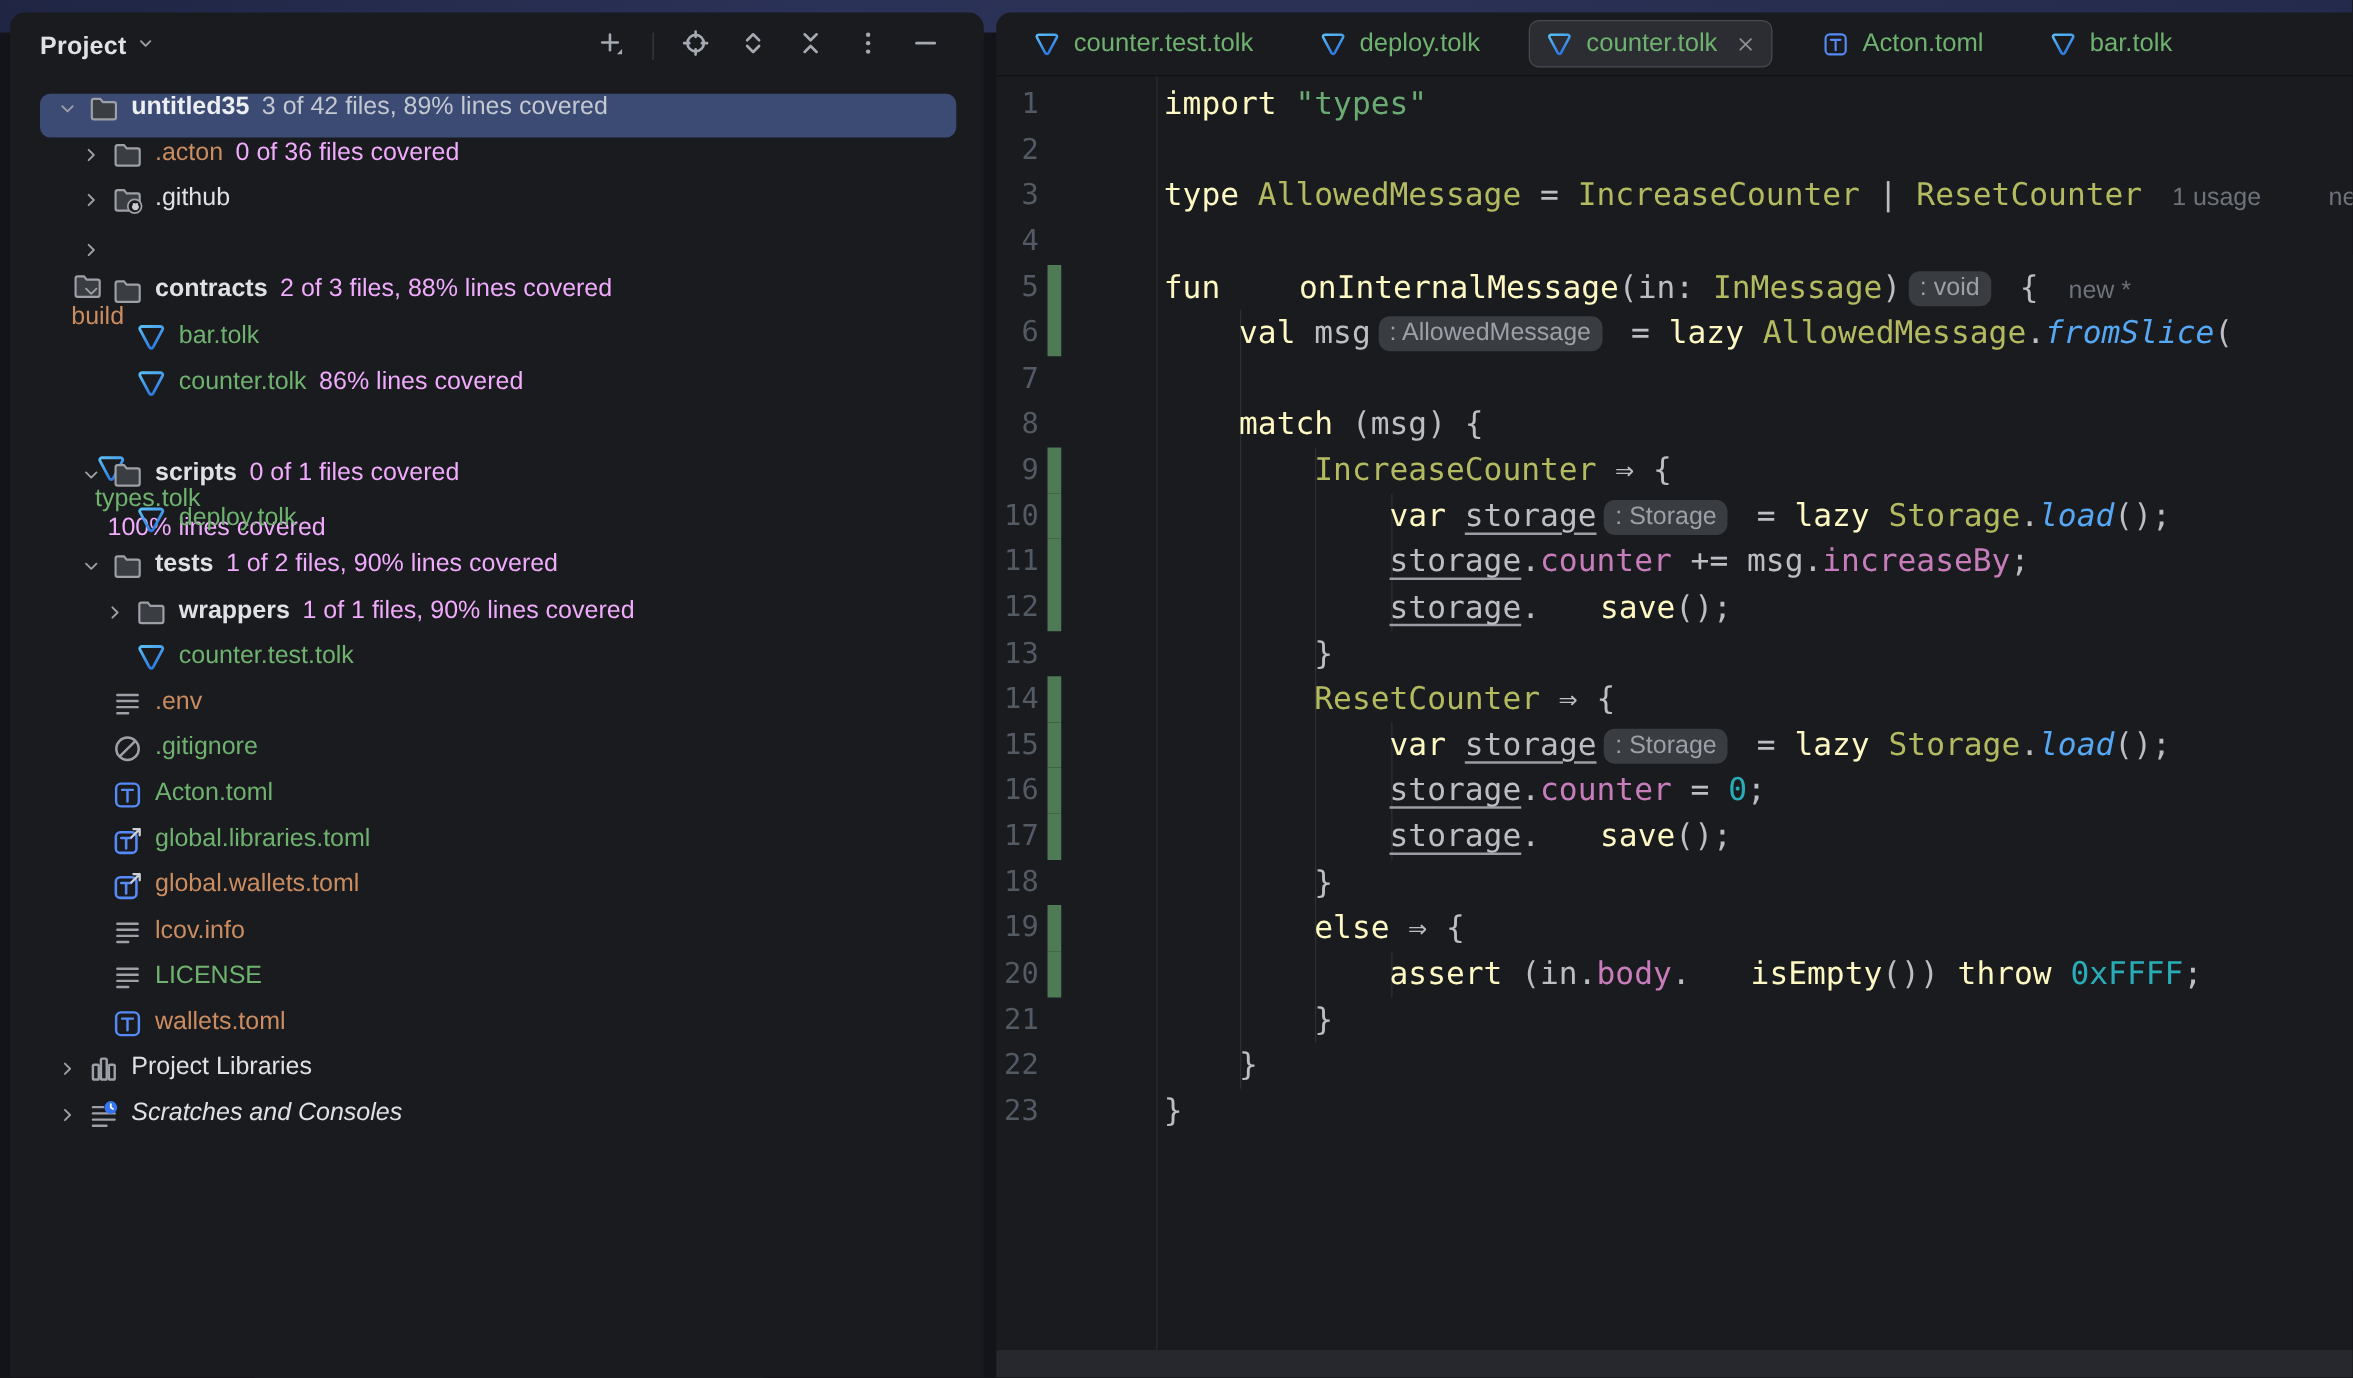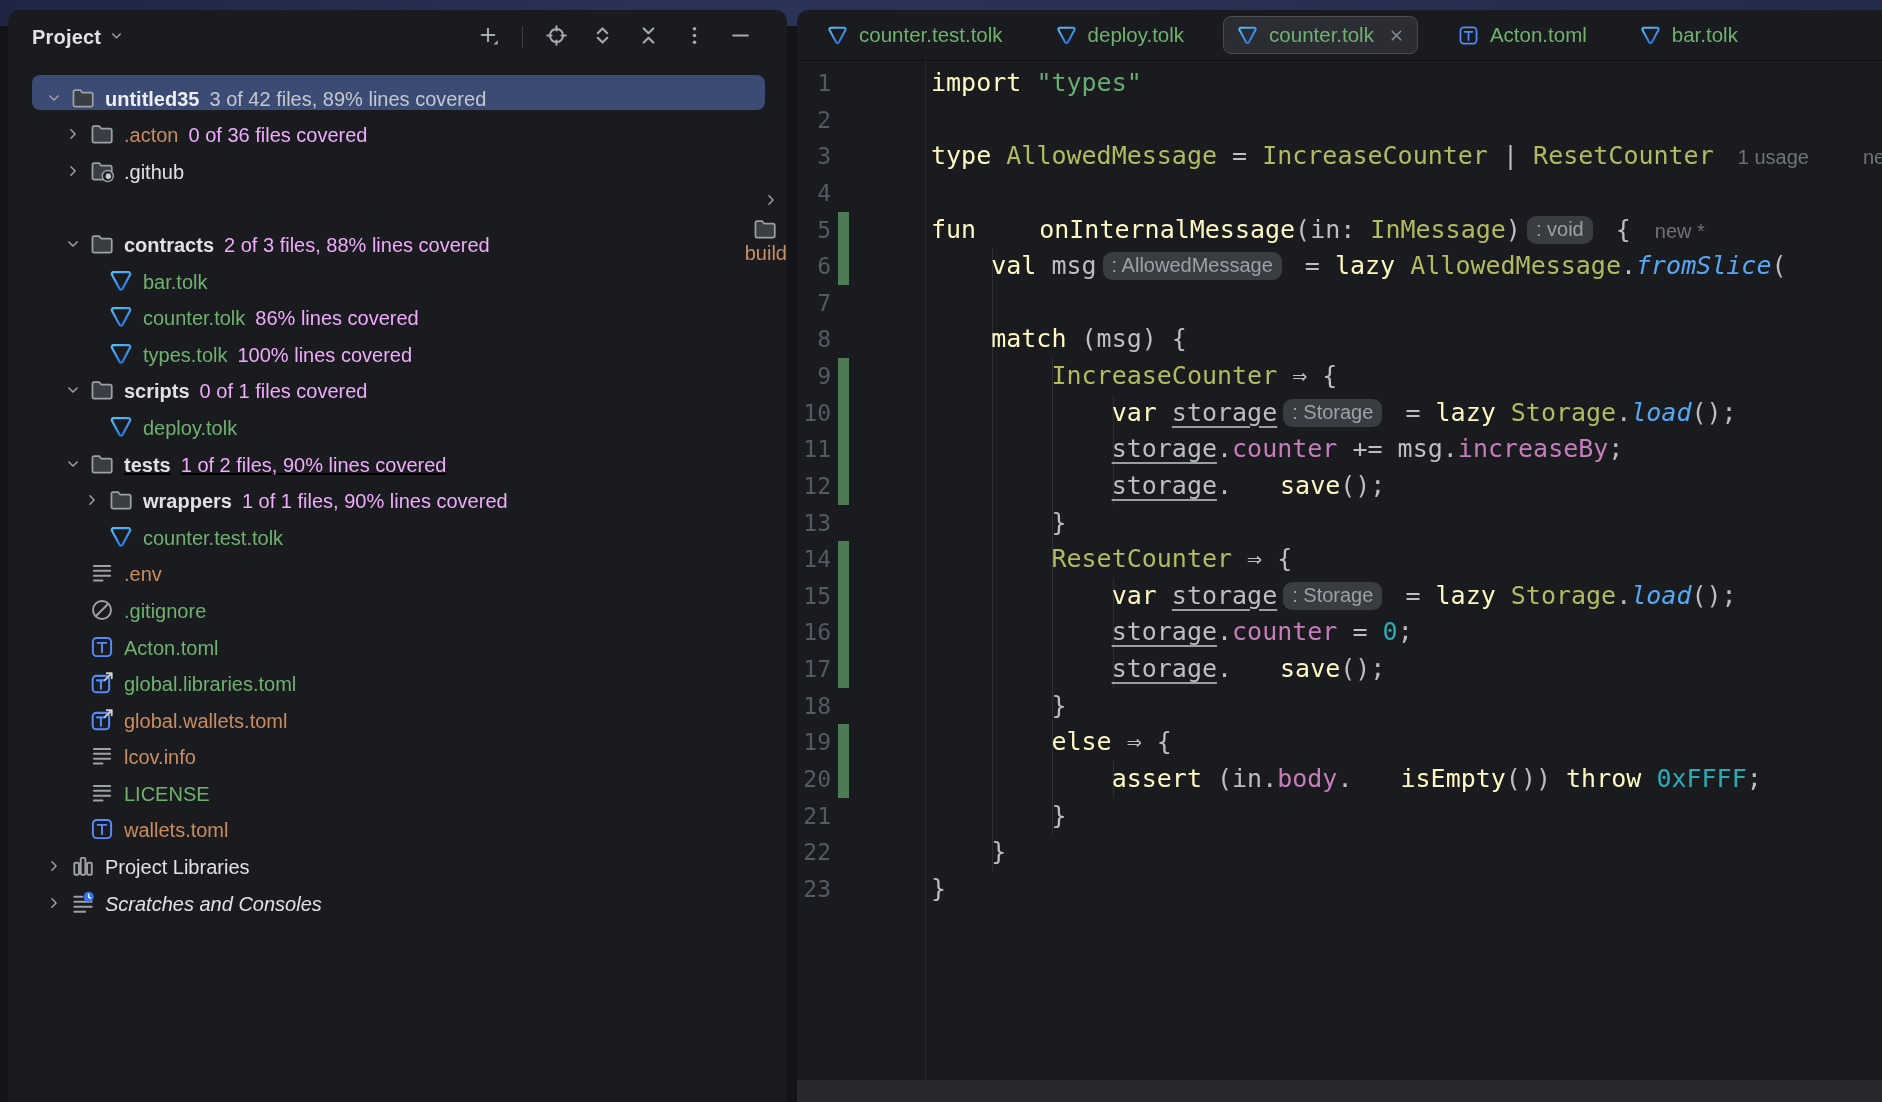--- a/index.html
+++ b/index.html
@@ -14,21 +14,21 @@
   
   .panel-header{height:54px;display:flex;align-items:center;}
   .panel-title-wrap{display:flex;align-items:center;margin-left:24px;cursor:pointer;}
   .panel-title{font-size:20px;font-weight:700;color:#DFE1E5;letter-spacing:.2px;}
   .panel-title-wrap svg{margin-left:8px;}
   .toolbar{margin-left:auto;margin-right:34px;display:flex;align-items:center;gap:21px;}
   .tbtn{width:25px;height:25px;display:flex;align-items:center;justify-content:center;cursor:pointer;}
   .tb-divider{width:1px;height:22px;background:#3A3D43;}
 
   .tree{position:relative;margin-top:10px;}
-  .trow{height:36.6px;display:flex;align-items:flex-end;position:relative;cursor:pointer;}
+  .trow{height:36.6px;display:flex;align-items:flex-start;position:relative;cursor:pointer;}
   .trow .rowpill{position:absolute;left:24px;right:22px;top:1px;bottom:1px;border-radius:8px;background:transparent;}
   .trow.sel .rowpill{background:#3B4B74;}
   .chev{width:32px;height:26px;display:flex;align-items:center;justify-content:center;flex:0 0 32px;z-index:1;}
   .ticon{width:26px;height:26px;flex:0 0 26px;margin-right:9px;display:flex;align-items:center;justify-content:center;z-index:1;}
   .tlabel{font-size:20px;color:#DFE1E5;z-index:1;white-space:nowrap;}
   .tmeta{font-size:20px;color:#f0abfc;margin-left:10px;z-index:1;white-space:nowrap;}
   .trow.sel .tlabel{color:#ECEEF1;}
   .trow.sel .tmeta{color:#C3C8D1;}
   .c-white{color:#DFE1E5;} .c-green{color:#6FB26F;} .c-orange{color:#CB8D60;}
   .w-bold{font-weight:700;} .w-semi{font-weight:600;}
@@ -220,21 +220,21 @@
                 <stop offset="1" stop-color="#2E79DF"></stop>
               </linearGradient>
             </defs>
             <path d="M5.1 3.9h13.8c1.2 0 2 1.3 1.4 2.3l-6.9 12.9c-.6 1.1-2.2 1.1-2.8 0L3.7 6.2c-.6-1 .2-2.3 1.4-2.3z" fill="none" stroke="url(#tg)" stroke-width="2.1"></path>
             <path d="M12 4.4v6" stroke="url(#tg)" stroke-width="2.1"></path>
           </svg>
         </span>
         <span class="tlabel c-green">counter.tolk</span>
         <span class="tmeta">86% lines covered</span>
       </div>
-      <div class="trow" style="padding-left: 68px;">
+      <div class="trow" style="padding-left: 68px; flex-direction: column;">
         <div class="rowpill"></div>
         <span class="chev"></span>
         <span class="ticon">
           <svg width="26" height="26" viewBox="0 0 24 24">
             <defs>
               <linearGradient id="tg" x1="0" y1="0" x2="0.5" y2="1">
                 <stop offset="0" stop-color="#5BBDF4"></stop>
                 <stop offset="1" stop-color="#2E79DF"></stop>
               </linearGradient>
             </defs>
@@ -270,21 +270,21 @@
                 <stop offset="0" stop-color="#5BBDF4"></stop>
                 <stop offset="1" stop-color="#2E79DF"></stop>
               </linearGradient>
             </defs>
             <path d="M5.1 3.9h13.8c1.2 0 2 1.3 1.4 2.3l-6.9 12.9c-.6 1.1-2.2 1.1-2.8 0L3.7 6.2c-.6-1 .2-2.3 1.4-2.3z" fill="none" stroke="url(#tg)" stroke-width="2.1"></path>
             <path d="M12 4.4v6" stroke="url(#tg)" stroke-width="2.1"></path>
           </svg>
         </span>
         <span class="tlabel c-green">deploy.tolk</span>
       </div>
-      <div class="trow" style="padding-left: 49px; text-decoration: underline;">
+      <div class="trow" style="padding-left: 49px;">
         <div class="rowpill"></div>
         <span class="chev">
           <svg width="20" height="20" viewBox="0 0 24 24" stroke="#9DA0A6" stroke-width="1.8" fill="none" stroke-linecap="round" stroke-linejoin="round">
             <path d="M7 9.5l5 5 5-5"></path>
           </svg>
         </span>
         <span class="ticon">
           <svg width="26" height="26" viewBox="0 0 24 24">
             <path d="M3.2 6.3c0-.9.7-1.6 1.6-1.6h4.6l2 2.4h8c.9 0 1.6.7 1.6 1.6v9.6c0 .9-.7 1.6-1.6 1.6H4.8c-.9 0-1.6-.7-1.6-1.6z" fill="#3A3D42" stroke="#9DA0A6" stroke-width="1.6"></path>
           </svg>

